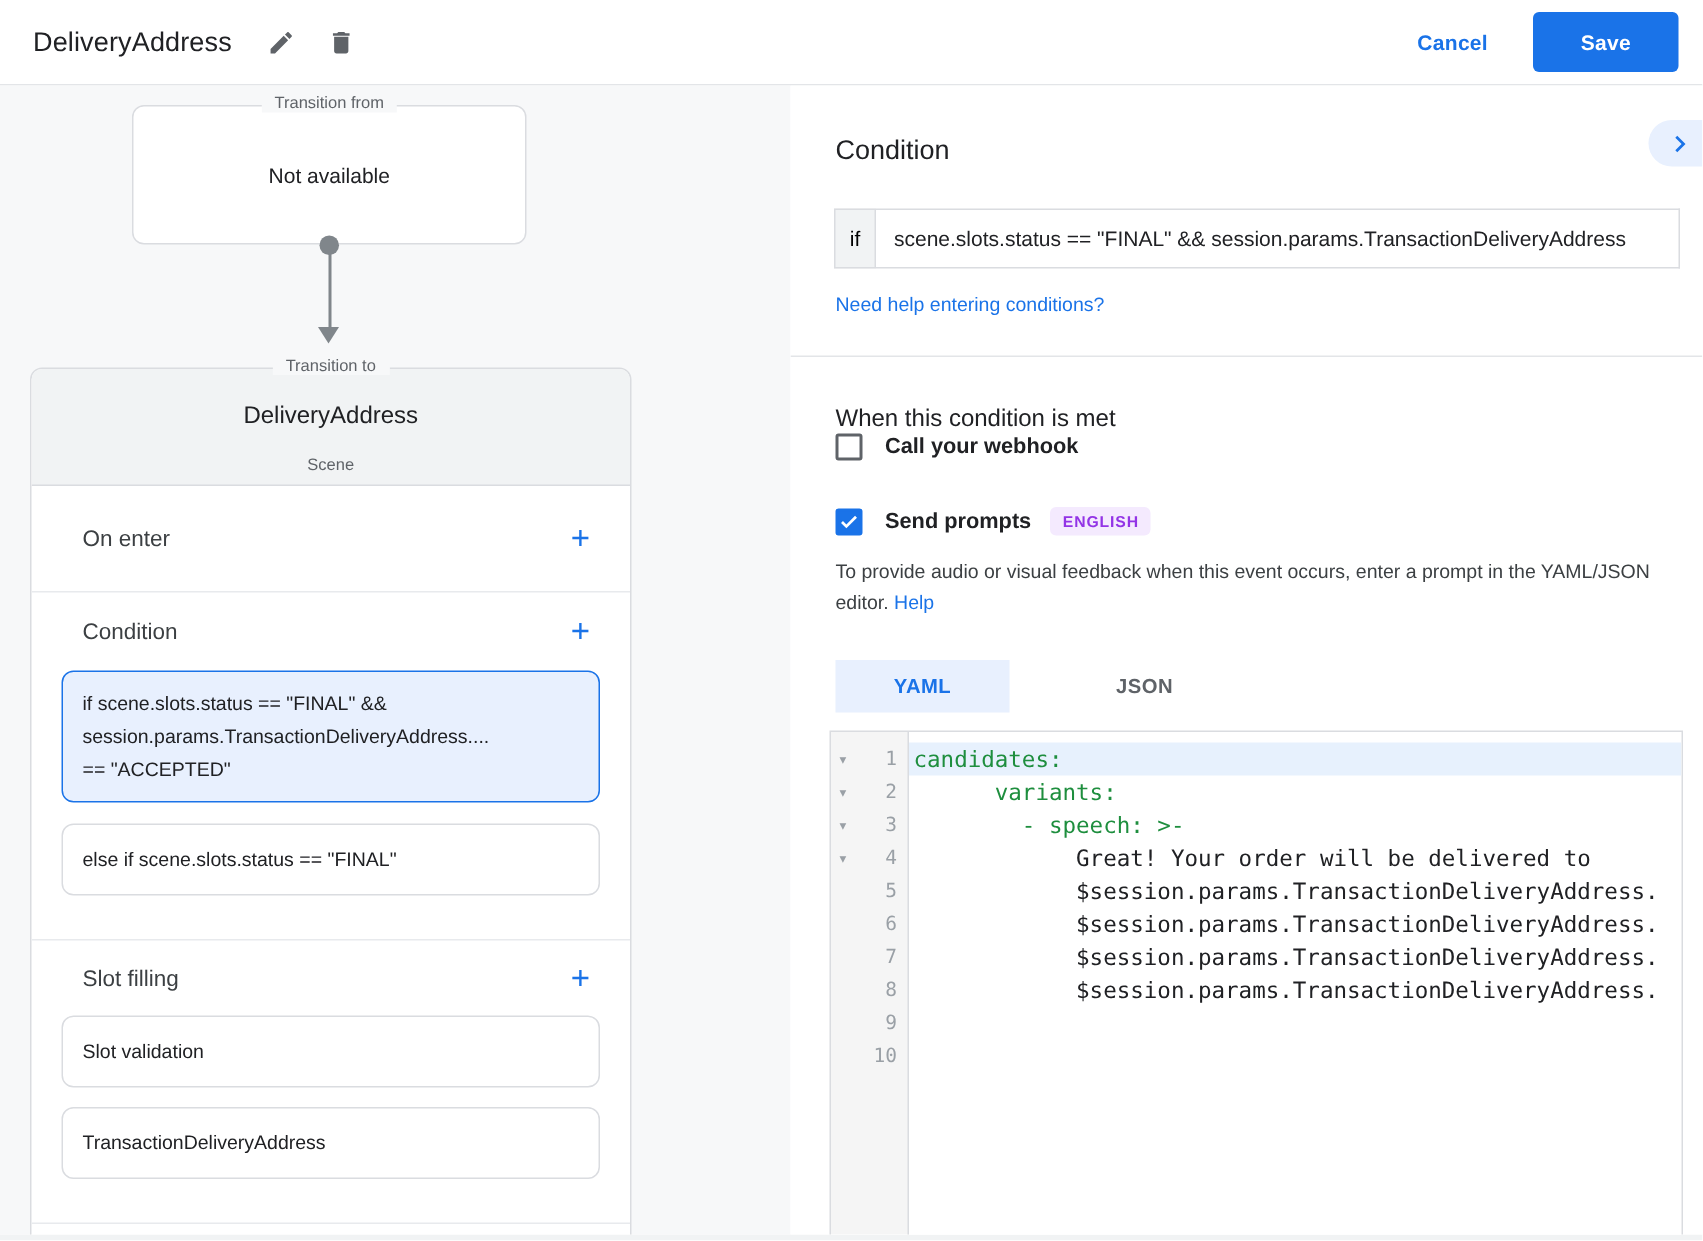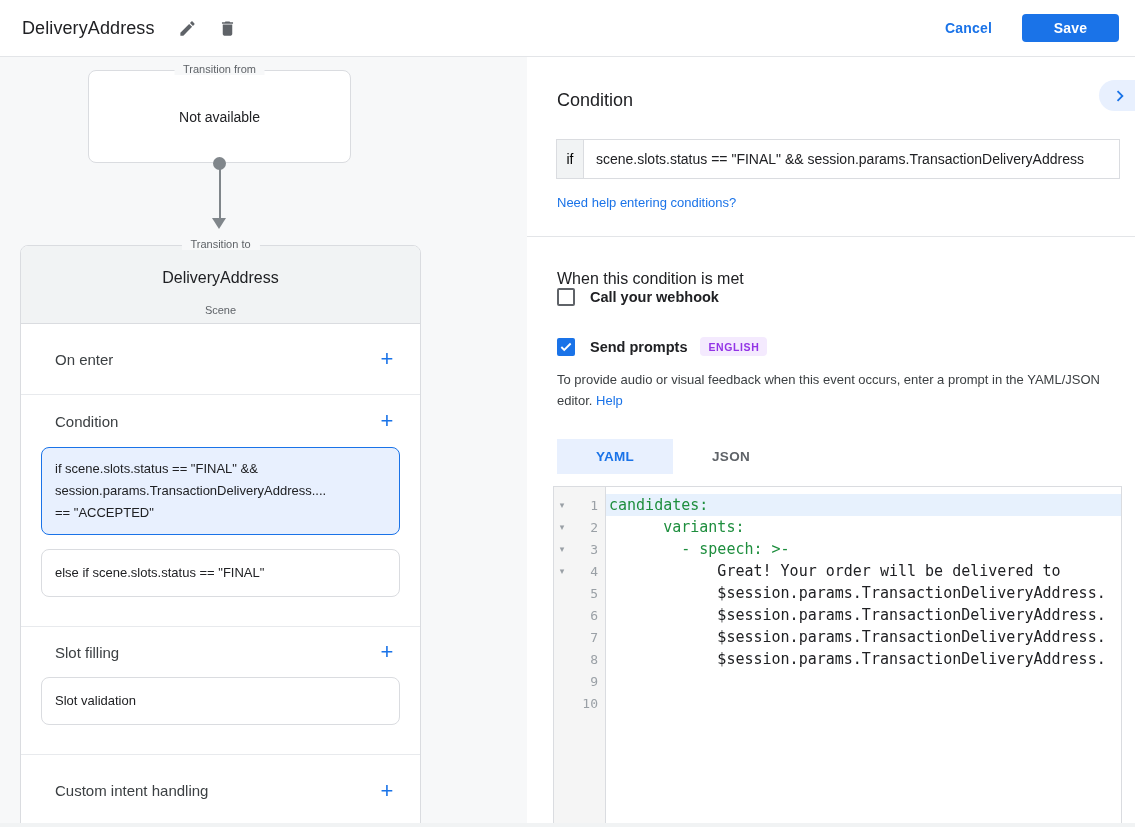--- a/index.html
+++ b/index.html
@@ -25,21 +25,21 @@
   .icon-btn { width: 22px; height: 22px; display: flex; align-items: center; justify-content: center; cursor: pointer; }
   .icon-btn svg { fill: #5f6368; }
   .topbar-spacer { flex: 1; }
   .cancel-btn {
     color: #1a73e8; font-size: 14px; font-weight: bold;
     background: none; border: none; cursor: pointer; margin-right: 30px;
     font-family: "Liberation Sans", sans-serif; letter-spacing: .2px;
   }
   .save-btn {
     background: #1a73e8; color: #fff; font-size: 14px; font-weight: bold;
-    border: none; border-radius: 4px; width: 97px; height: 28px; cursor: pointer;
+    border: none; border-radius: 4px; width: 97px; height: 40px; cursor: pointer;
     font-family: "Liberation Sans", sans-serif; letter-spacing: .2px;
   }
 
   
   .main { display: flex; height: 766px; }
   .left-panel {
     width: 527px; background: #f7f8f9; position: relative; overflow: hidden; flex-shrink: 0;
   }
   .right-panel { flex: 1; background: #ffffff; position: relative; overflow: hidden; }
   .bottom-strip { height: 4px; background: #f1f3f4; }
@@ -150,21 +150,21 @@
     display: flex; align-items: center; justify-content: center;
   }
   .check-label { margin-left: 15px; font-size: 14.5px; font-weight: bold; color: #202124; }
   .lang-badge {
     margin-left: 13px; background: #f4eafe; color: #9334e6; font-size: 10.5px; font-weight: bold;
     letter-spacing: .6px; padding: 4px 8px 3px 8px; border-radius: 4px;
   }
   .desc { margin: 13px 30px 0 30px; max-width: 556px; font-size: 13px; line-height: 21px; color: #3c4043; }
   .desc .inline-link { color: #1a73e8; cursor: pointer; }
 
-  .tabs { display: flex; margin: 28px 0 0 30px; }
+  .tabs { display: flex; margin: 28px 0 0 30px; gap: 32px; }
   .tab {
     width: 116px; height: 35px; line-height: 35px; text-align: center;
     font-size: 13.5px; font-weight: bold; letter-spacing: .3px; color: #5f6368; cursor: pointer;
   }
   .tab.active { background: #e8f0fe; color: #1a73e8; }
 
   
   .editor {
     margin: 12px 13px 0 26px; border: 1px solid #dadce0; height: 344px;
     display: flex; background: #fff; overflow: hidden;
@@ -251,20 +251,21 @@
             <div class="cond-card plain">else if scene.slots.status == "FINAL"</div>
           </div>
         </div>
 
         <div class="section">
           <div class="section-head" style="height:50px;">
             <span class="section-label">Slot filling</span>
             <span class="plus-icon">+</span>
           </div>
           <div class="slot-card">Slot validation</div>
+          <div class="slot-card">TransactionDeliveryAddress</div>
         </div>
 
         <div class="section-row" style="border-bottom:none;">
           <span class="section-label">Custom intent handling</span>
           <span class="plus-icon">+</span>
         </div>
       </div>
     </div>
   </div>
 

